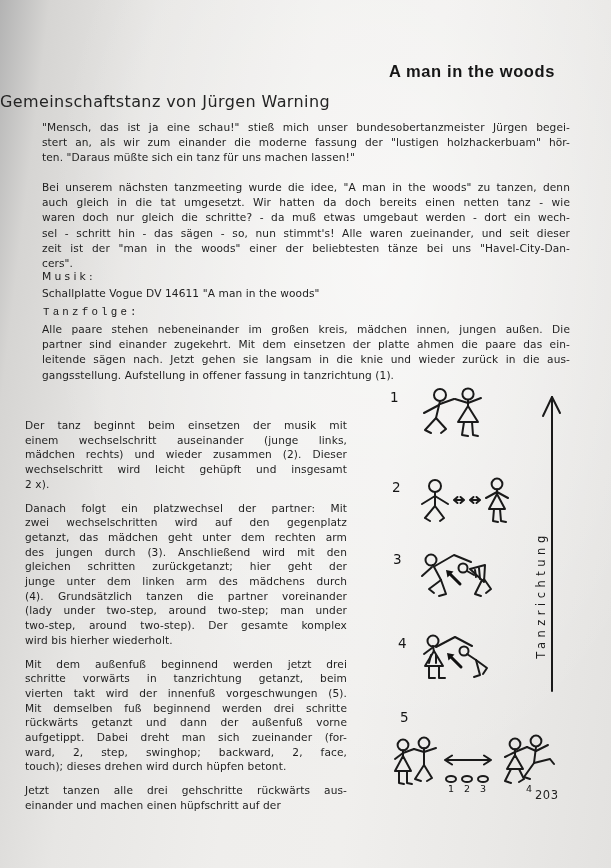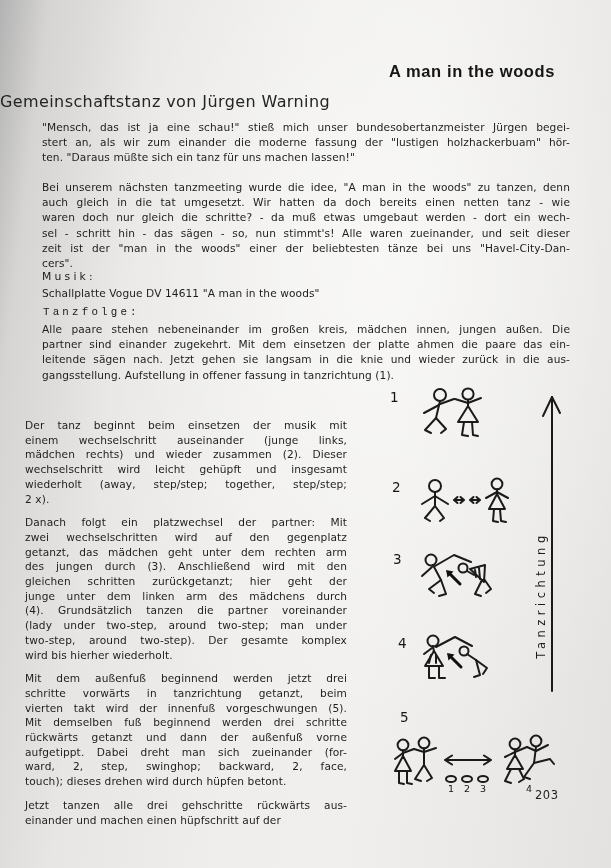--- a/index.html
+++ b/index.html
@@ -81,21 +81,20 @@
       <div class="tline">leitende sägen nach. Jetzt gehen sie langsam in die knie und wieder zurück in die aus-</div>
       <div class="tline">gangsstellung. Aufstellung in offener fassung in tanzrichtung (1).</div>
     </div>
 
   <div class="abs leftcol col-text">
     <div class="para">
         <div class="tline">Der tanz beginnt beim einsetzen der musik mit</div>
         <div class="tline">einem wechselschritt auseinander (junge links,</div>
         <div class="tline">mädchen rechts) und wieder zusammen (2). Dieser</div>
         <div class="tline">wechselschritt wird leicht gehüpft und insgesamt</div>
-        <div class="tline">wiederholt (away, step/step; together, step/step;</div>
         <div class="tline">2 x).</div>
       </div>
     <div class="para">
         <div class="tline">Danach folgt ein platzwechsel der partner: Mit</div>
         <div class="tline">zwei wechselschritten wird auf den gegenplatz</div>
         <div class="tline">getanzt, das mädchen geht unter dem rechten arm</div>
         <div class="tline">des jungen durch (3). Anschließend wird mit den</div>
         <div class="tline">gleichen schritten zurückgetanzt; hier geht der</div>
         <div class="tline">junge unter dem linken arm des mädchens durch</div>
         <div class="tline">(4). Grundsätzlich tanzen die partner voreinander</div>

